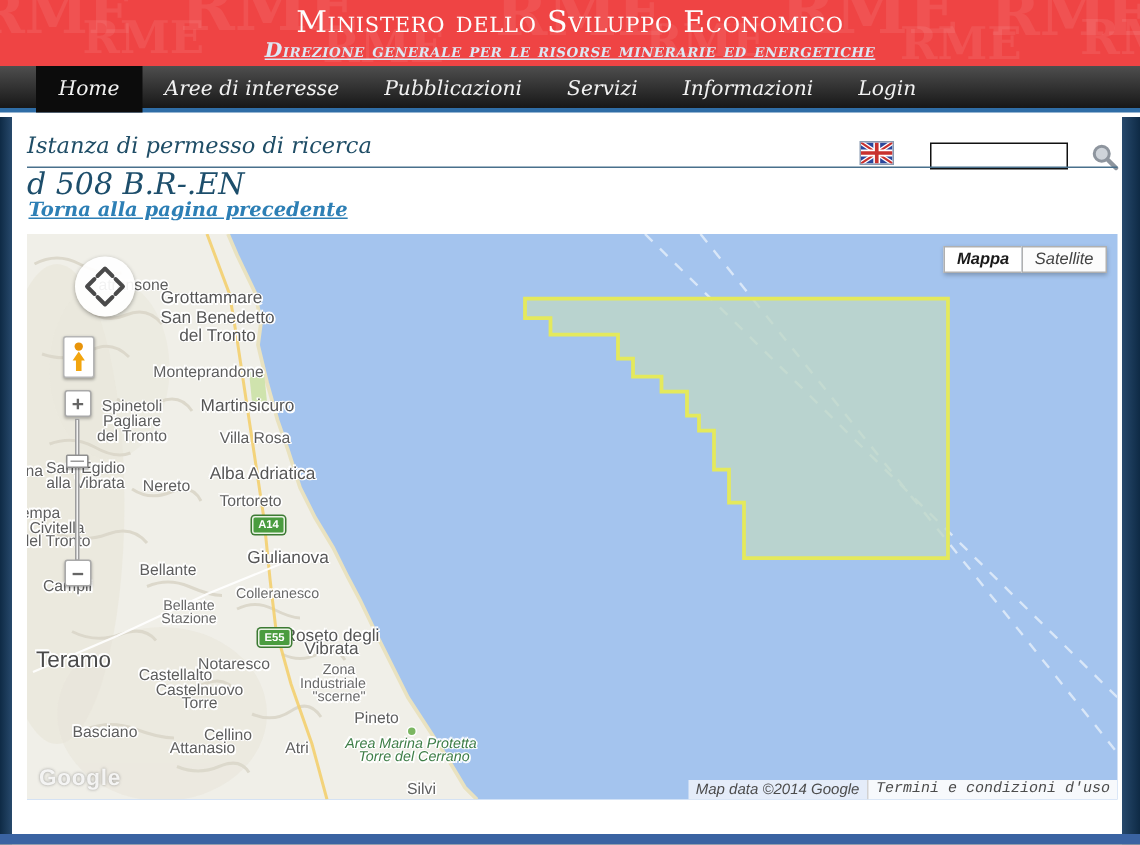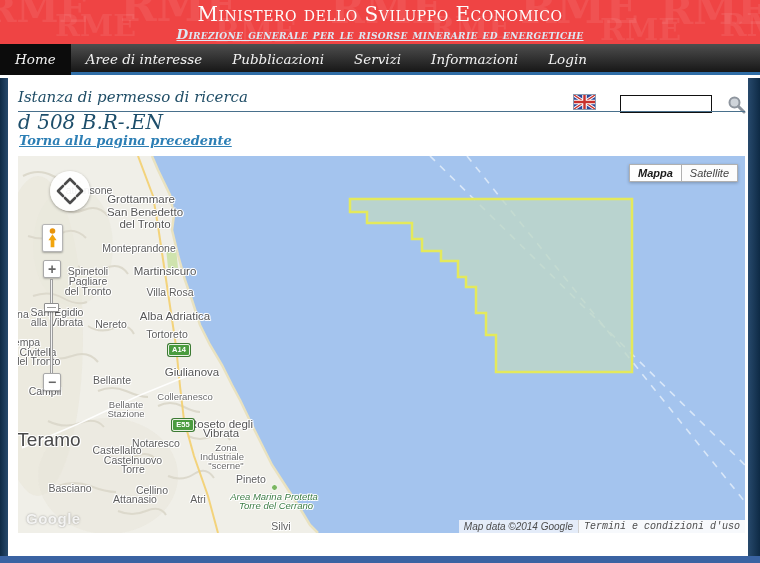--- a/index.html
+++ b/index.html
@@ -11,21 +11,21 @@
   .wm{position:absolute;color:rgba(255,255,255,0.08);font-family:"DejaVu Serif",serif;font-weight:bold;white-space:nowrap;pointer-events:none;}
   .header-title{position:absolute;left:0;top:2px;width:100%;text-align:center;color:#fdfdfd;
     font-family:"DejaVu Serif",serif;font-variant:small-caps;font-size:20px;letter-spacing:0.5px;}
   .header-subtitle{position:absolute;left:0;top:26px;width:100%;text-align:center;color:#dde8f4;
     font-family:"DejaVu Serif",serif;font-variant:small-caps;font-style:italic;font-weight:bold;
     font-size:13.5px;letter-spacing:0.3px;}
   .header-subtitle span{text-decoration:underline;cursor:pointer;}
   
   .navbar{position:absolute;left:0;top:44px;width:760px;height:31px;
     background:linear-gradient(#4e4e4e,#171717);border-bottom:3px solid #2f6da6;}
-  .nav-items{position:absolute;left:0;top:0;height:31px;display:flex;align-items:flex-end;}
+  .nav-items{position:absolute;left:24px;top:0;height:31px;display:flex;align-items:flex-end;}
   .nav-item{color:#f2f2f2;font-family:"DejaVu Serif",serif;font-style:italic;font-size:13.5px;
     padding:0 15px;height:31px;line-height:31px;cursor:pointer;}
   .nav-item.active{background:#0c0c0c;}
   .flag{position:absolute;left:573px;top:50px;width:23px;height:16px;border:1px solid #8a9ab0;cursor:pointer;}
   .search-box{position:absolute;left:620px;top:51px;width:92px;height:18px;border:1px solid #111;
     background:#fff;font-size:11px;padding:0 3px;}
   .magnifier{position:absolute;left:726px;top:50px;width:20px;height:20px;cursor:pointer;}
   
   .frame-left{position:absolute;left:0;top:78px;width:8px;height:485px;background:linear-gradient(90deg,#0e2a45,#27496c);}
   .frame-right{position:absolute;left:748px;top:78px;width:12px;height:485px;background:linear-gradient(90deg,#27496c,#0e2a45);}
@@ -36,21 +36,21 @@
     border-bottom:1px solid #49708c;padding-bottom:5px;}
   .permit-title{position:absolute;left:18px;top:110px;color:#1d4e6b;
     font-family:"DejaVu Serif",serif;font-style:italic;font-size:20px;}
   .back-link{position:absolute;left:19px;top:133px;color:#2d7fb5;font-weight:bold;
     font-family:"DejaVu Serif",serif;font-style:italic;font-size:13px;text-decoration:underline;cursor:pointer;}
   
   .map{position:absolute;left:18px;top:156px;width:727px;height:377px;background:#a4c4ee;overflow:hidden;cursor:grab;}
   .map svg.base{position:absolute;left:0;top:0;}
   .mlabel{position:absolute;transform:translate(-50%,-50%);white-space:nowrap;color:#5e5e5e;font-size:10.5px;
     text-shadow:1px 0 0 #fff,-1px 0 0 #fff,0 1px 0 #fff,0 -1px 0 #fff,1px 1px 0 #fff,-1px -1px 0 #fff;pointer-events:none;}
-  .mlabel.city{font-size:19px;color:#4a4a4a;}
+  .mlabel.city{font-size:15px;color:#4a4a4a;}
   .mlabel.med{font-size:11.5px;color:#565656;}
   .mlabel.small{font-size:9.5px;color:#6a6a6a;}
   .mlabel.green{font-size:9.5px;color:#3d7d46;font-style:italic;}
   .badge{position:absolute;width:22px;height:12px;background:#4a9c3f;border:1px solid #e9f2e4;border-radius:2px;
     color:#fff;font-size:7.5px;font-weight:bold;text-align:center;line-height:10px;
     box-shadow:0 0 0 1px #3c7a33;pointer-events:none;}
   .pa-marker{position:absolute;width:7px;height:7px;border-radius:50%;background:#7bb661;border:1px solid #fff;}
   
   .pan{position:absolute;left:32px;top:15px;width:40px;height:40px;border-radius:50%;
     background:rgba(255,255,255,0.92);box-shadow:0 1px 3px rgba(0,0,0,0.35);cursor:pointer;}

